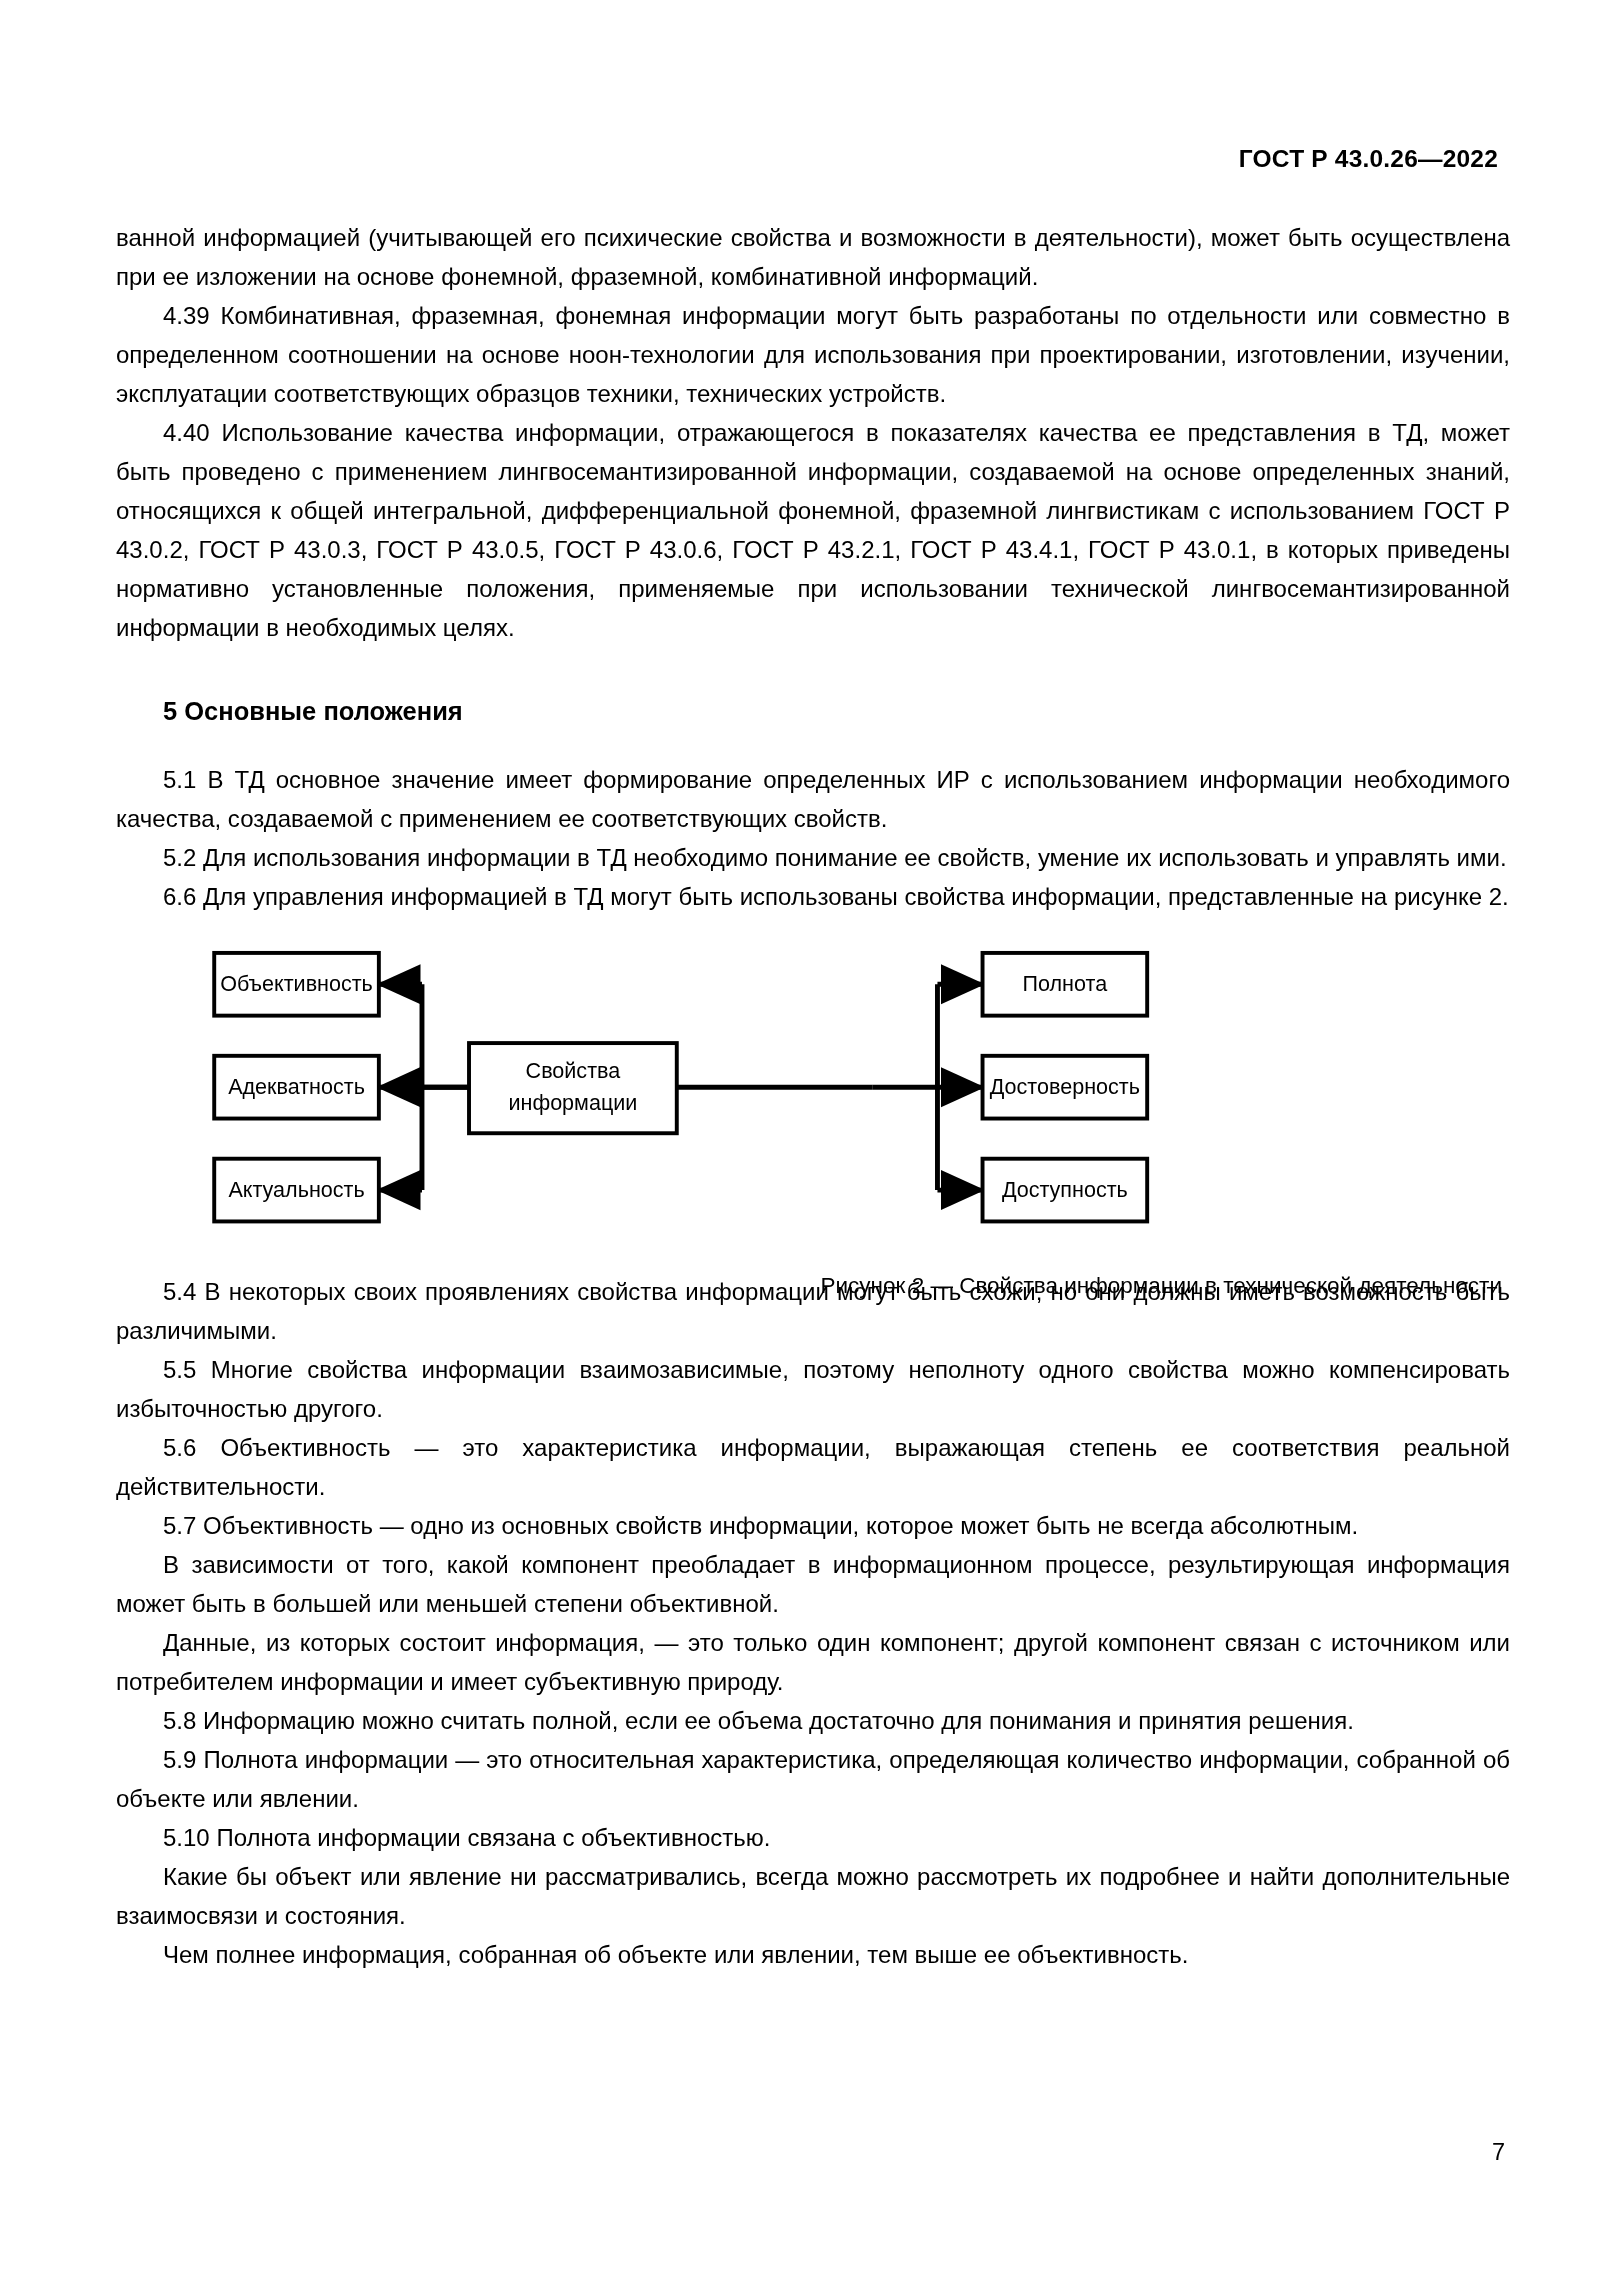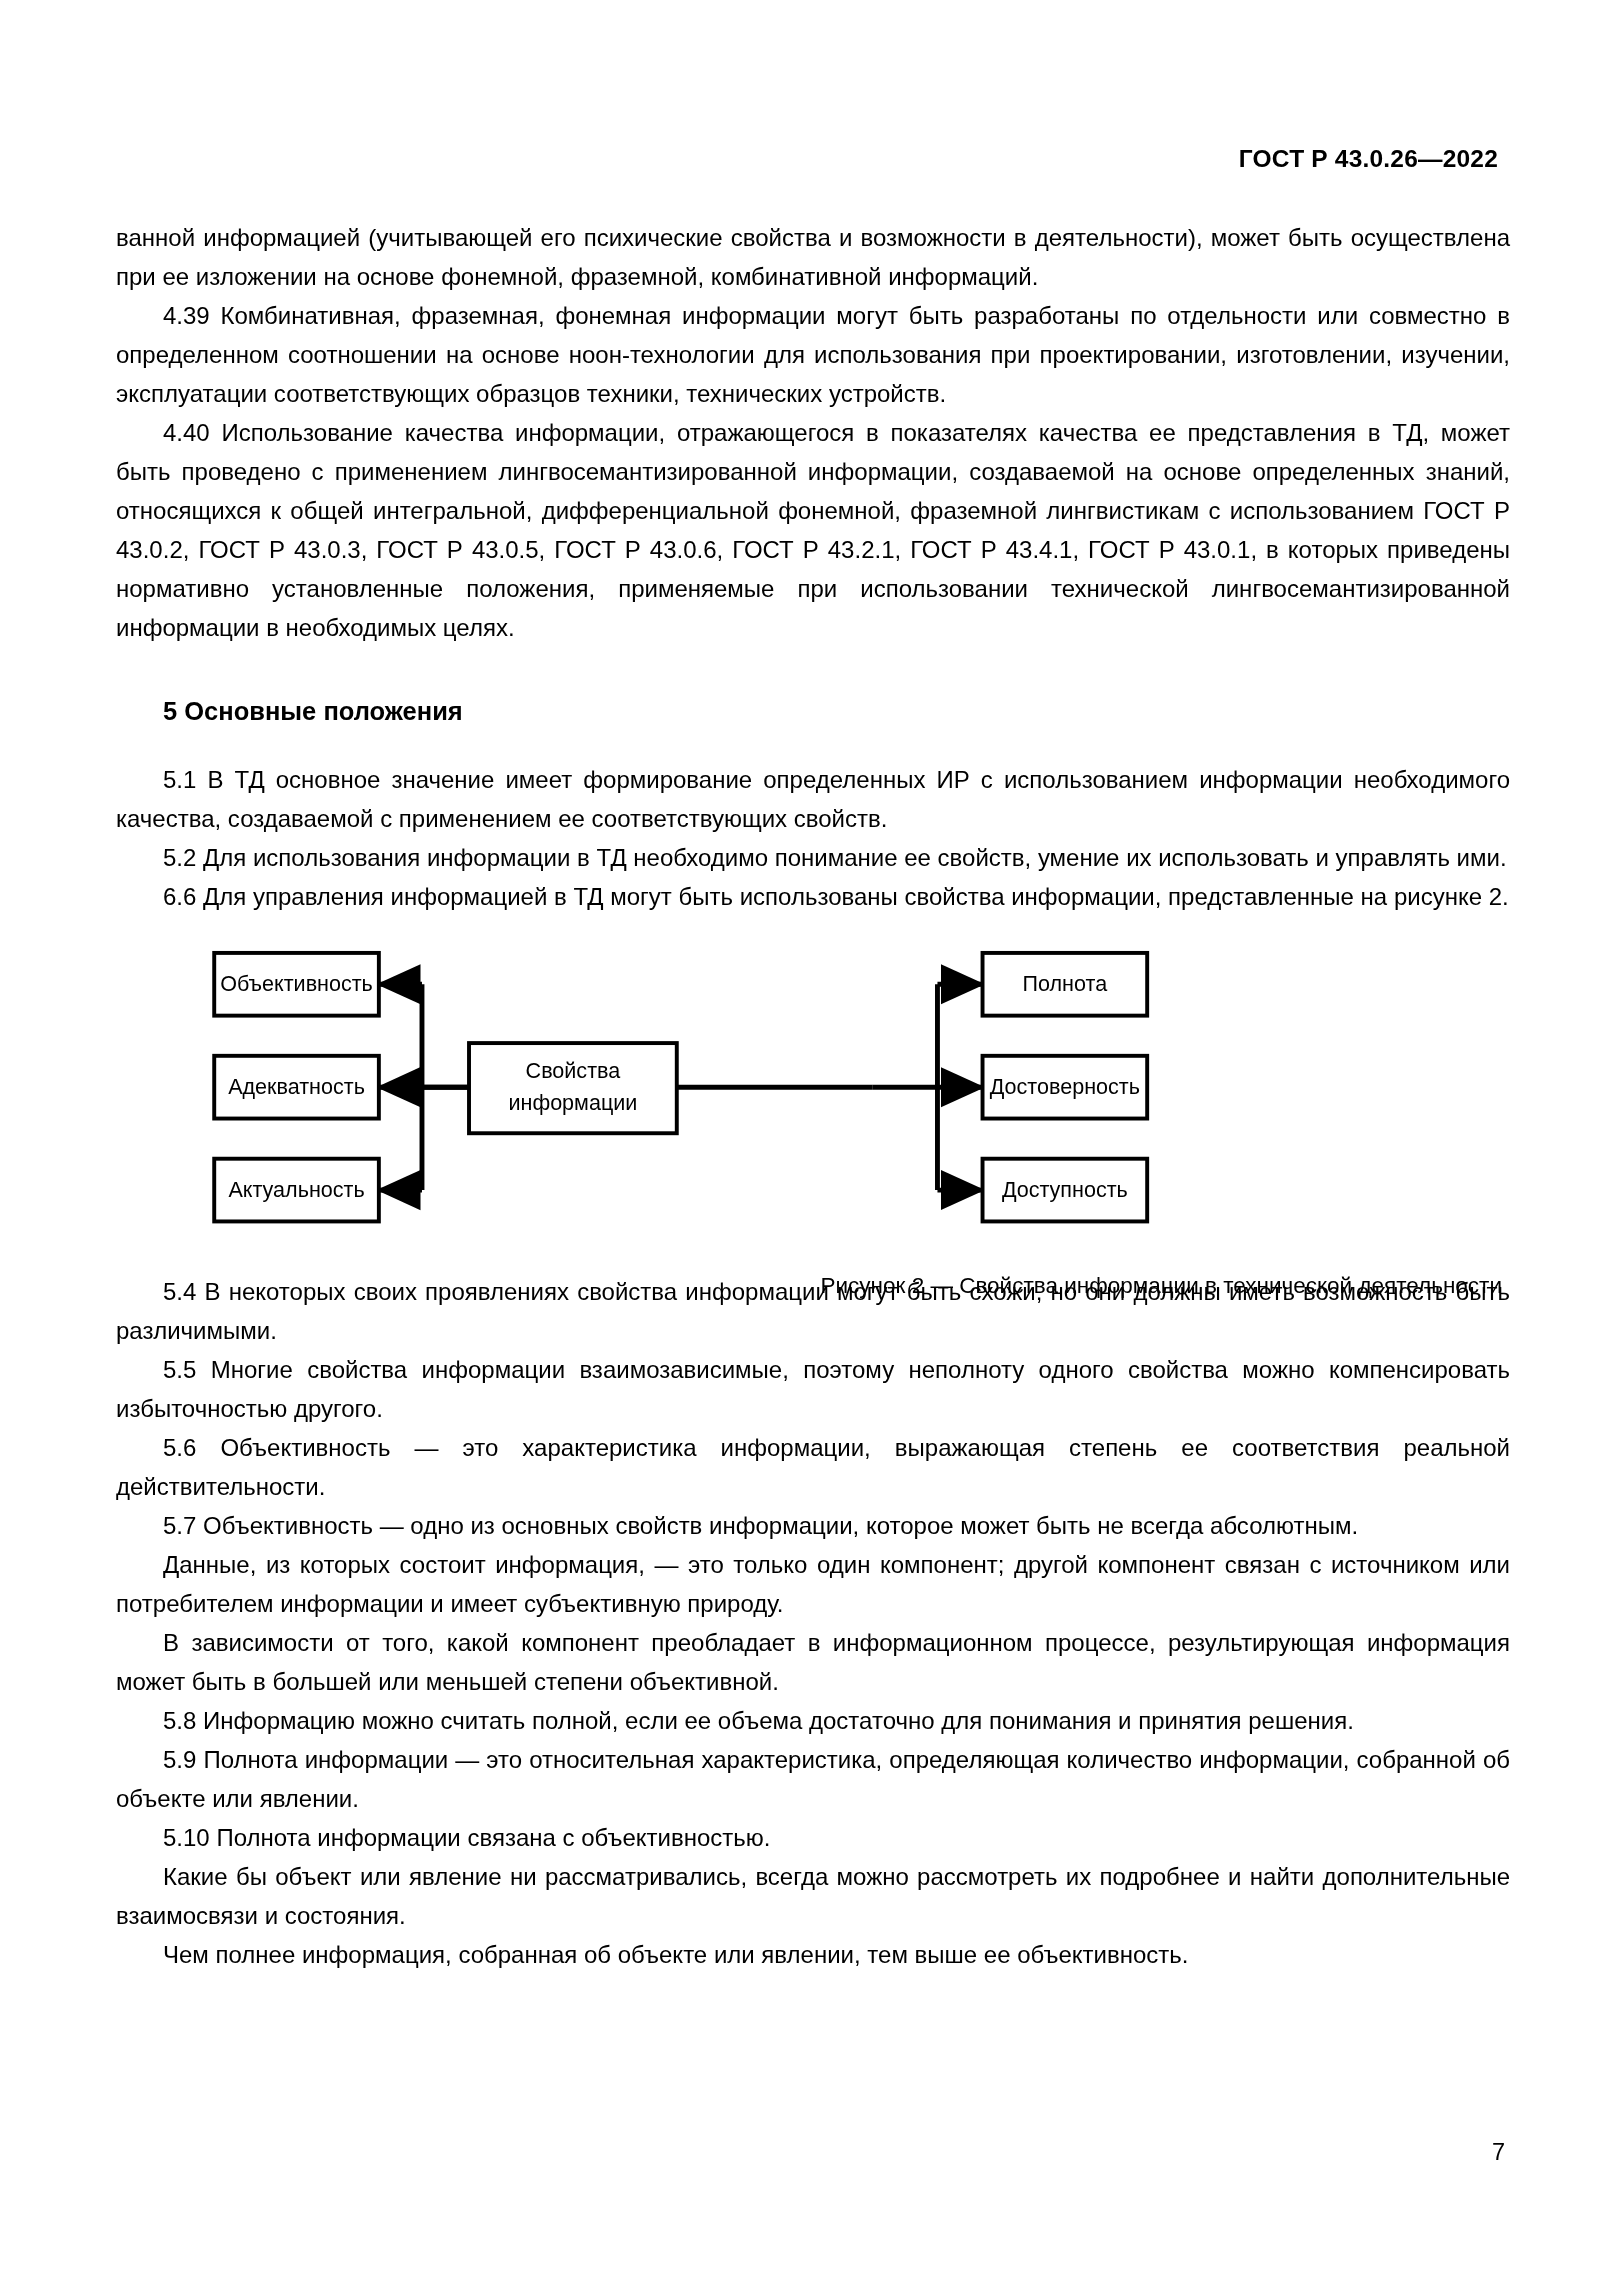--- a/index.html
+++ b/index.html
@@ -187,22 +187,22 @@
 
       <figcaption class="figure-caption">Рисунок 2 — Свойства информации в технической деятельности</figcaption>
     </figure>
 
     <div class="spacer-figure-bottom"></div>
 
     <p class="para indent">5.4 В некоторых своих проявлениях свойства информации могут быть схожи, но они должны иметь возможность быть различимыми.</p>
     <p class="para indent">5.5 Многие свойства информации взаимозависимые, поэтому неполноту одного свойства можно компенсировать избыточностью другого.</p>
     <p class="para indent">5.6 Объективность — это характеристика информации, выражающая степень ее соответствия реальной действительности.</p>
     <p class="para indent">5.7 Объективность — одно из основных свойств информации, которое может быть не всегда абсолютным.</p>
+    <p class="para indent">В зависимости от того, какой компонент преобладает в информационном процессе, результирующая информация может быть в большей или меньшей степени объективной.</p>
     <p class="para indent">Данные, из которых состоит информация, — это только один компонент; другой компонент связан с источником или потребителем информации и имеет субъективную природу.</p>
-    <p class="para indent">В зависимости от того, какой компонент преобладает в информационном процессе, результирующая информация может быть в большей или меньшей степени объективной.</p>
     <p class="para indent">5.8 Информацию можно считать полной, если ее объема достаточно для понимания и принятия решения.</p>
     <p class="para indent">5.9 Полнота информации — это относительная характеристика, определяющая количество информации, собранной об объекте или явлении.</p>
     <p class="para indent">5.10 Полнота информации связана с объективностью.</p>
     <p class="para indent">Какие бы объект или явление ни рассматривались, всегда можно рассмотреть их подробнее и найти дополнительные взаимосвязи и состояния.</p>
     <p class="para indent">Чем полнее информация, собранная об объекте или явлении, тем выше ее объективность.</p>
 
   </div>
 
   <div class="page-number">7</div>
 

